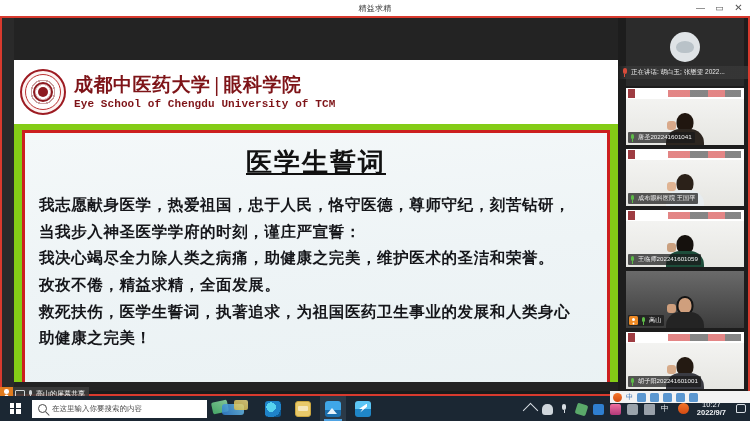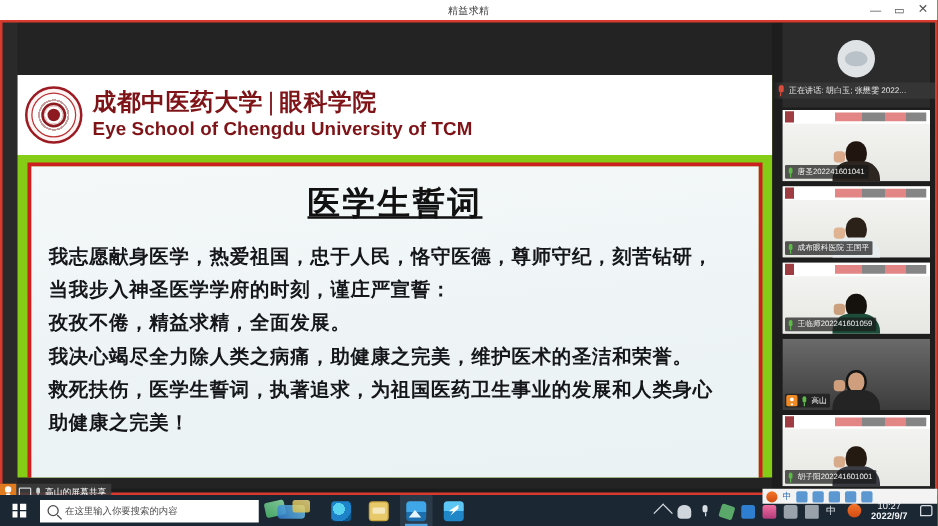--- a/index.html
+++ b/index.html
@@ -77,22 +77,22 @@
     border-radius:50%; background:#8d1a20;
   }
   #logo-text{ display:flex; flex-direction:column; justify-content:center; }
   #logo-cn{
     font-family:"DejaVu Serif", serif;
     font-size:19px; font-weight:700; color:#7e1418; line-height:1.15;
     letter-spacing:.5px; white-space:nowrap;
   }
   #logo-cn .sep{ color:#7e1418; font-weight:400; margin:0 3px; }
   #logo-en{
-    font-family:Liberation Sans, sans-serif;
-    font-size:15px; font-weight:700; color:#7e1418;
+    font-family:Liberation Mono, monospace;
+    font-size:11px; font-weight:700; color:#7e1418;
     letter-spacing:.1px; margin-top:2px; white-space:nowrap;
   }
 
   
   #oath-panel{
     position:absolute; left:8px; top:70px; width:588px; height:295px;
     border:3px solid #cc1f1f;
     background:linear-gradient(175deg,#f4f8f9 0%, #eef4f6 45%, #e9f1f3 100%);
     padding:8px 14px 6px 14px;
     overflow:hidden;
@@ -443,22 +443,22 @@
           <span>成都中医药大学</span><span class="sep">|</span><span>眼科学院</span>
         </div>
         <div id="logo-en">Eye School of Chengdu University of TCM</div>
       </div>
     </div>
 
     <div id="oath-panel">
       <div id="oath-title">医学生誓词</div>
       <div class="oath-line">我志愿献身医学，热爱祖国，忠于人民，恪守医德，尊师守纪，刻苦钻研，</div>
       <div class="oath-line">当我步入神圣医学学府的时刻，谨庄严宣誓：</div>
+      <div class="oath-line">我决心竭尽全力除人类之病痛，助健康之完美，维护医术的圣洁和荣誉。</div>
       <div class="oath-line">孜孜不倦，精益求精，全面发展。</div>
-      <div class="oath-line">我决心竭尽全力除人类之病痛，助健康之完美，维护医术的圣洁和荣誉。</div>
       <div class="oath-line">救死扶伤，医学生誓词，执著追求，为祖国医药卫生事业的发展和人类身心</div>
       <div class="oath-line">助健康之完美！</div>
     </div>
   </div>
 </div>
 
 <div id="rail">
 
   <div id="rail-speaker">
     <div class="avatar">

